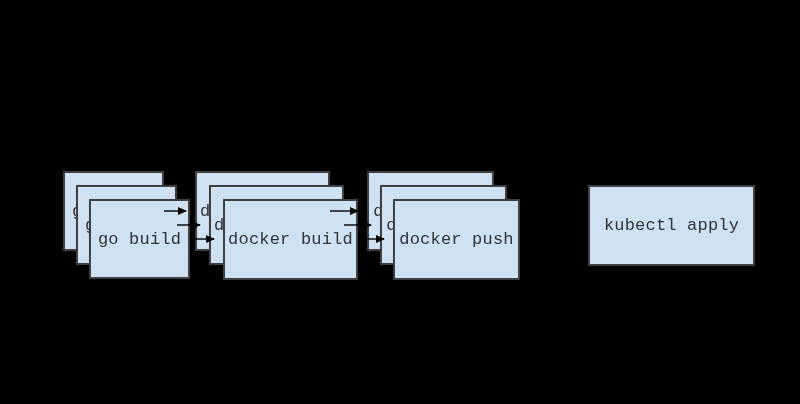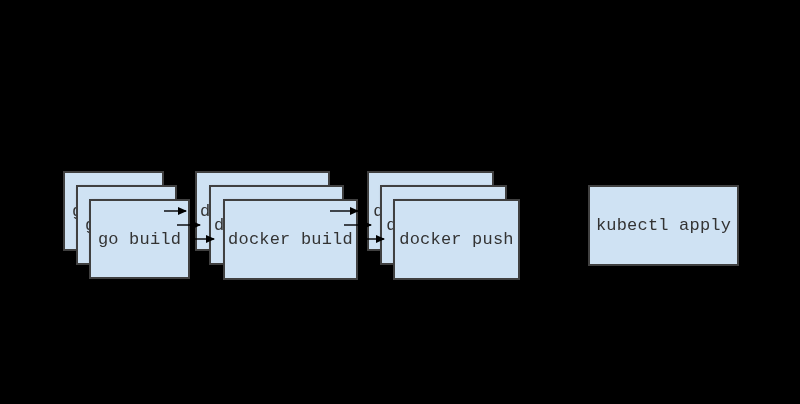--- a/index.html
+++ b/index.html
@@ -38,21 +38,21 @@
   .go-front   { left: 89px;  top: 199px; width: 101px; height: 80px; }
   
   .db-back    { left: 195px; top: 171px; width: 135px; height: 80px; }
   .db-mid     { left: 209px; top: 185px; width: 135px; height: 80px; }
   .db-front   { left: 223px; top: 199px; width: 135px; height: 81px; }
   
   .dp-back    { left: 367px; top: 171px; width: 127px; height: 80px; }
   .dp-mid     { left: 380px; top: 185px; width: 127px; height: 80px; }
   .dp-front   { left: 393px; top: 199px; width: 127px; height: 81px; }
   
-  .ka         { left: 588px; top: 185px; width: 151px; height: 81px; }
+  .ka         { left: 588px; top: 185px; width: 167px; height: 81px; }
 
   .edges-overlay {
     position: absolute;
     left: 0; top: 0;
     width: 800px; height: 404px;
     pointer-events: none;
   }
 </style>
 </head>
 <body>

